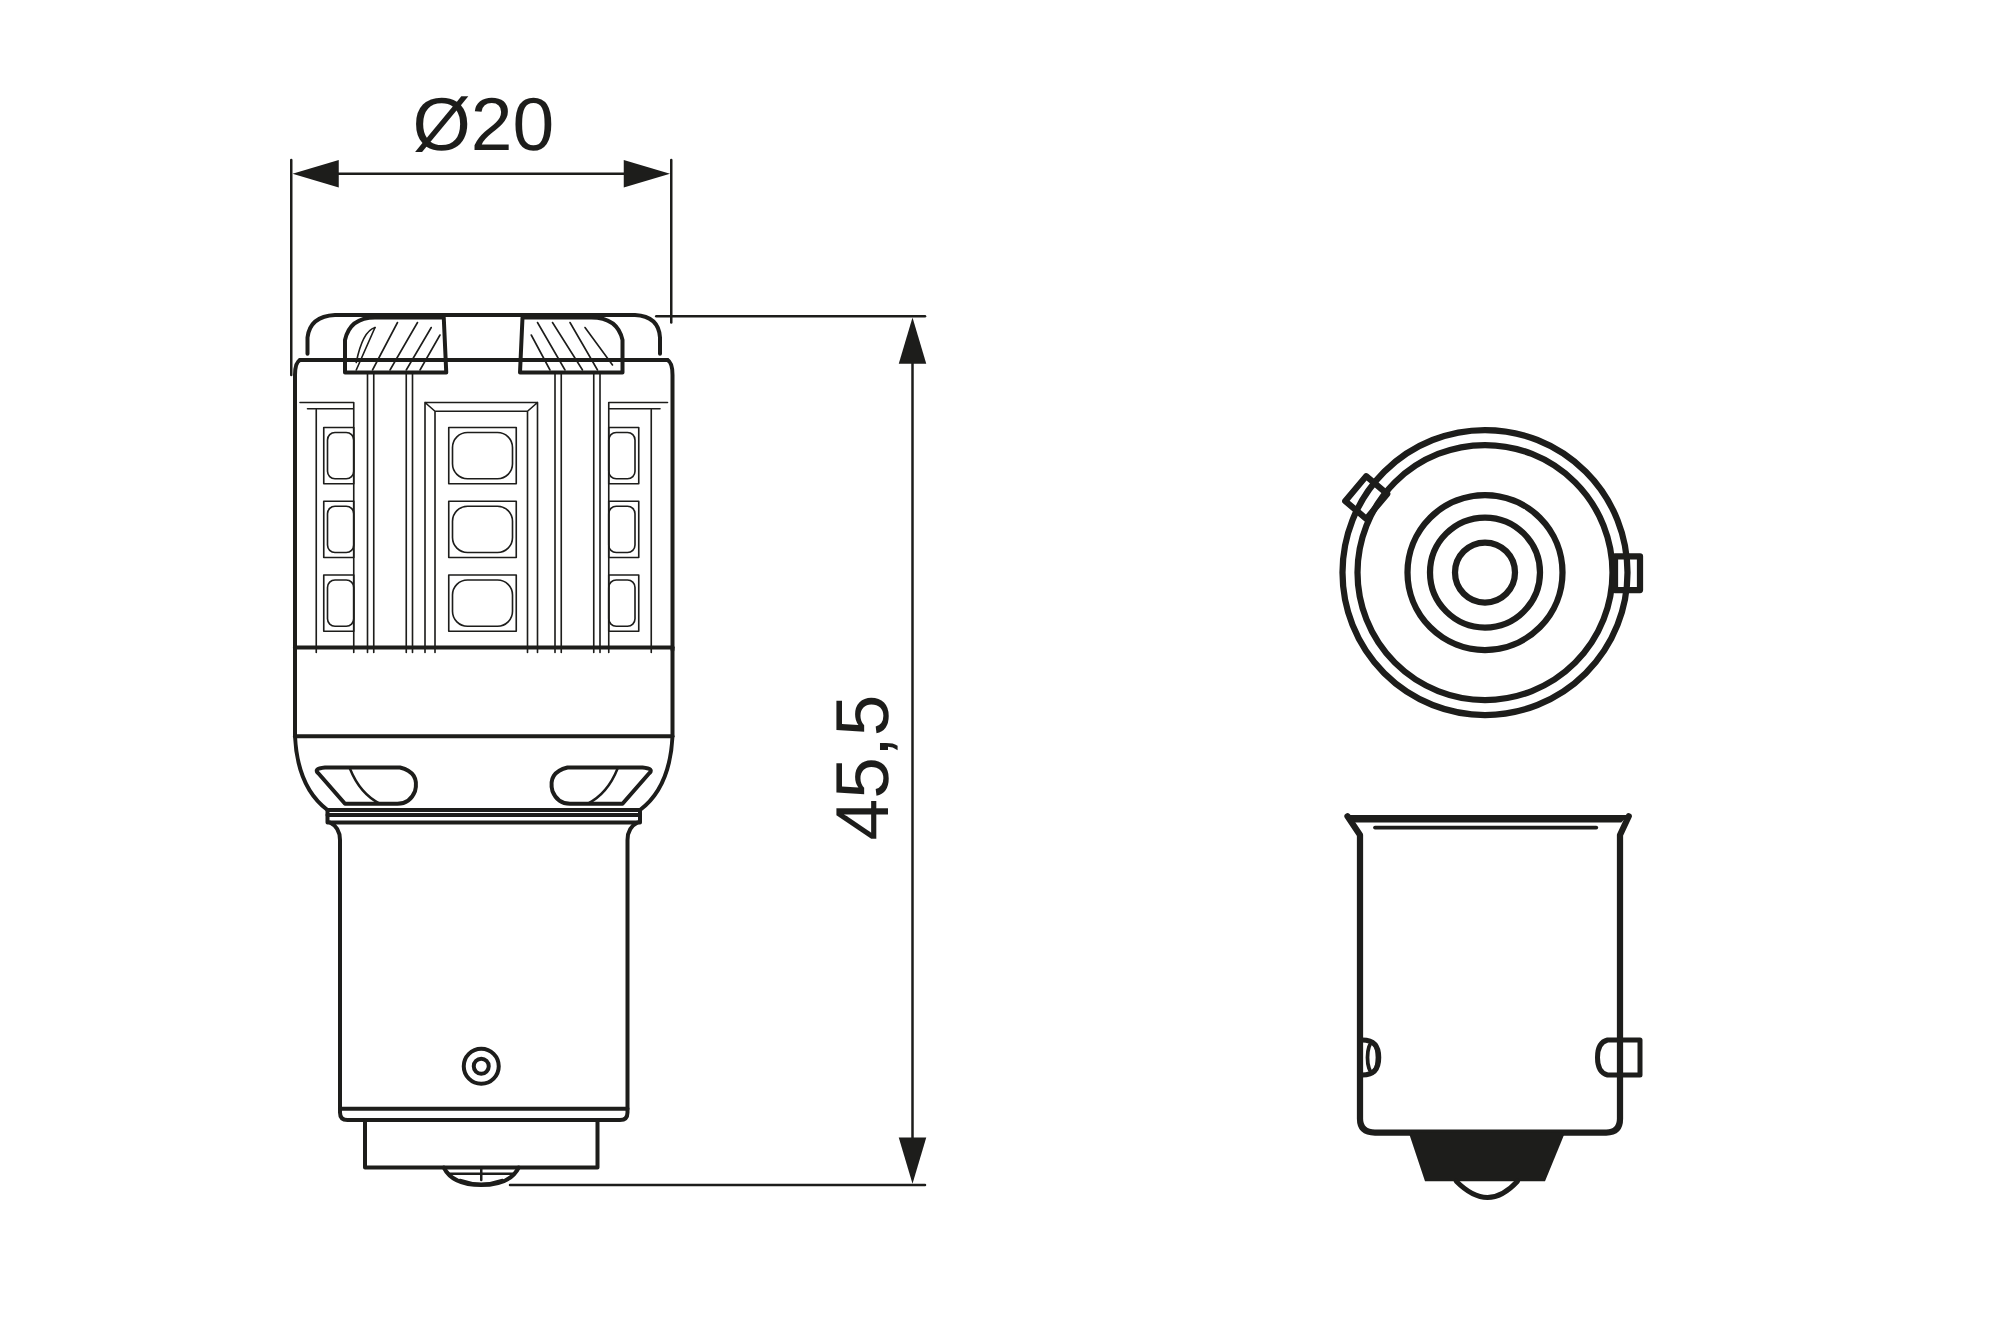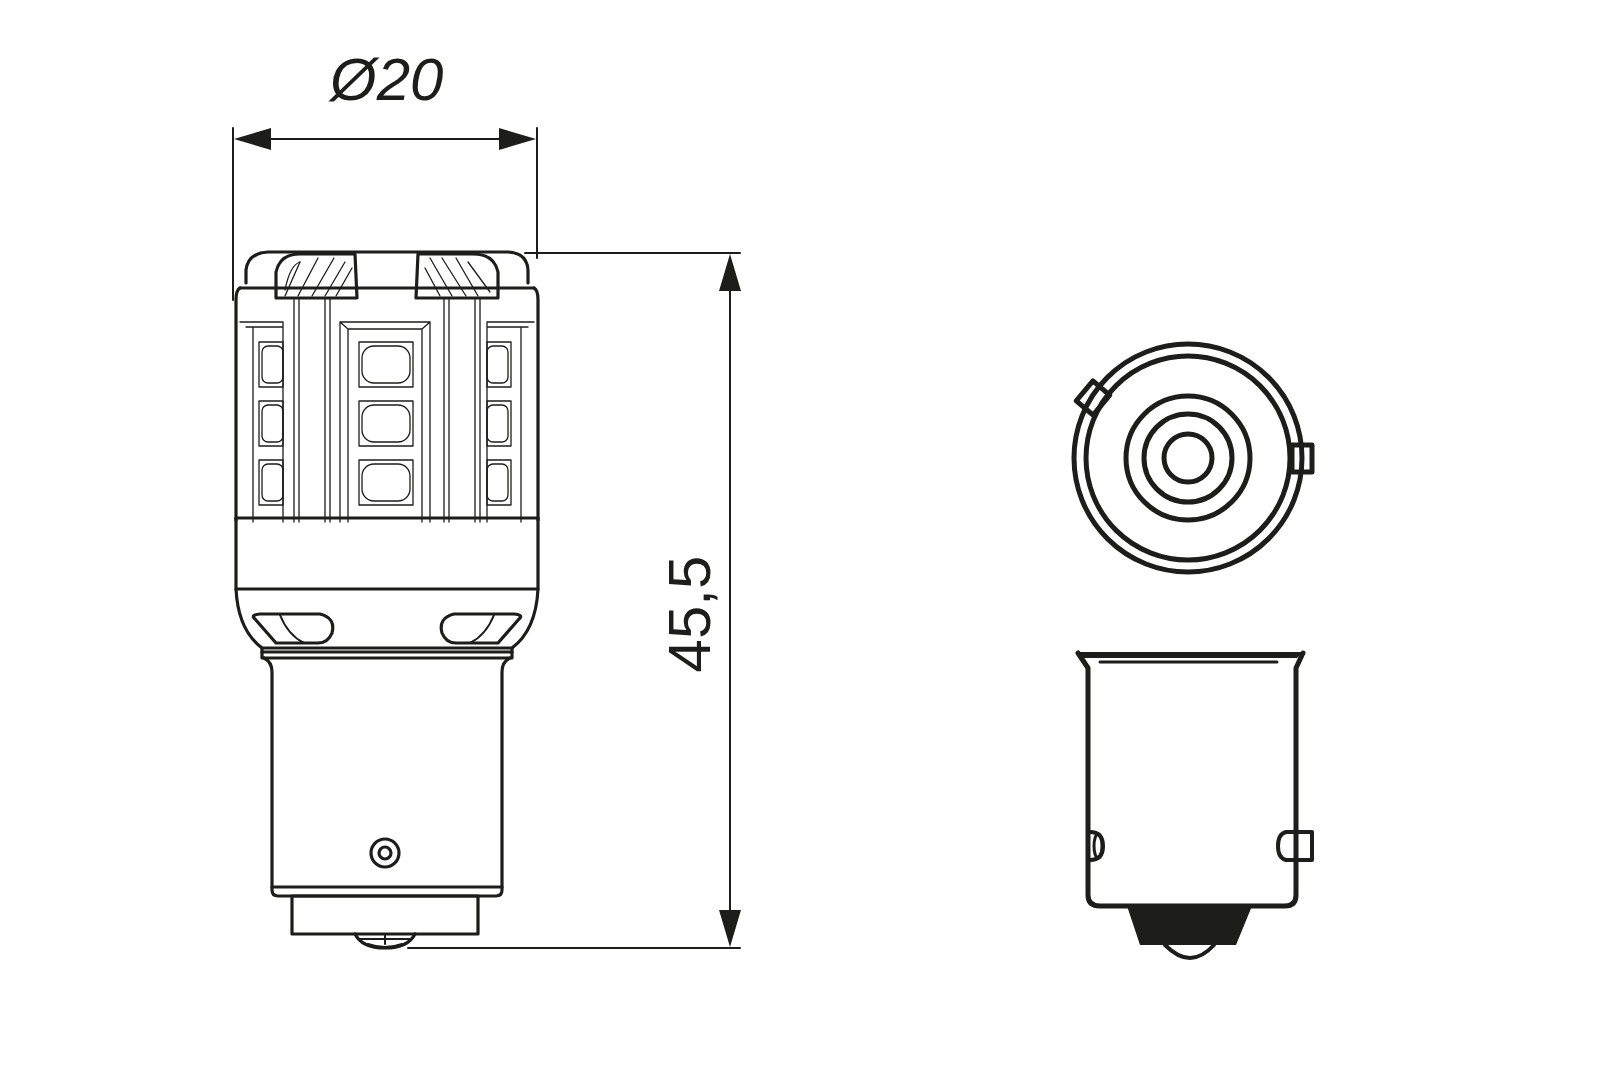--- a/index.html
+++ b/index.html
@@ -1,19 +1,19 @@
 <!DOCTYPE html>
 <html><head>
 <meta charset="utf-8">
 <style>
   html, body { margin: 0; padding: 0; background: #ffffff; }
   body { width: 1600px; height: 1067px; position: relative; overflow: hidden; font-family: "Liberation Sans", sans-serif; }
   svg.drawing { position: absolute; left: 0; top: 0; }
   .dim-label { position: absolute; color: #1d1d1b; font-family: "Liberation Sans", sans-serif; font-size: 60px; line-height: 1; white-space: nowrap; }
-  .dim-width { left: 330px; top: 50px; font-style: italic; }
+  .dim-width { left: 330px; top: 70px; }
   .dim-height { left: 690px; top: 614px; transform: translate(-50%, -50%) rotate(-90deg); }
   .k { stroke: #1d1d1b; fill: none; stroke-linejoin: round; stroke-linecap: round; }
   .k3 { stroke-width: 3.2; }
   .k2 { stroke-width: 2; }
   .k1 { stroke-width: 1.3; }
   .fill { fill: #1d1d1b; stroke: none; }
 </style>
 </head>
 <body>
 

